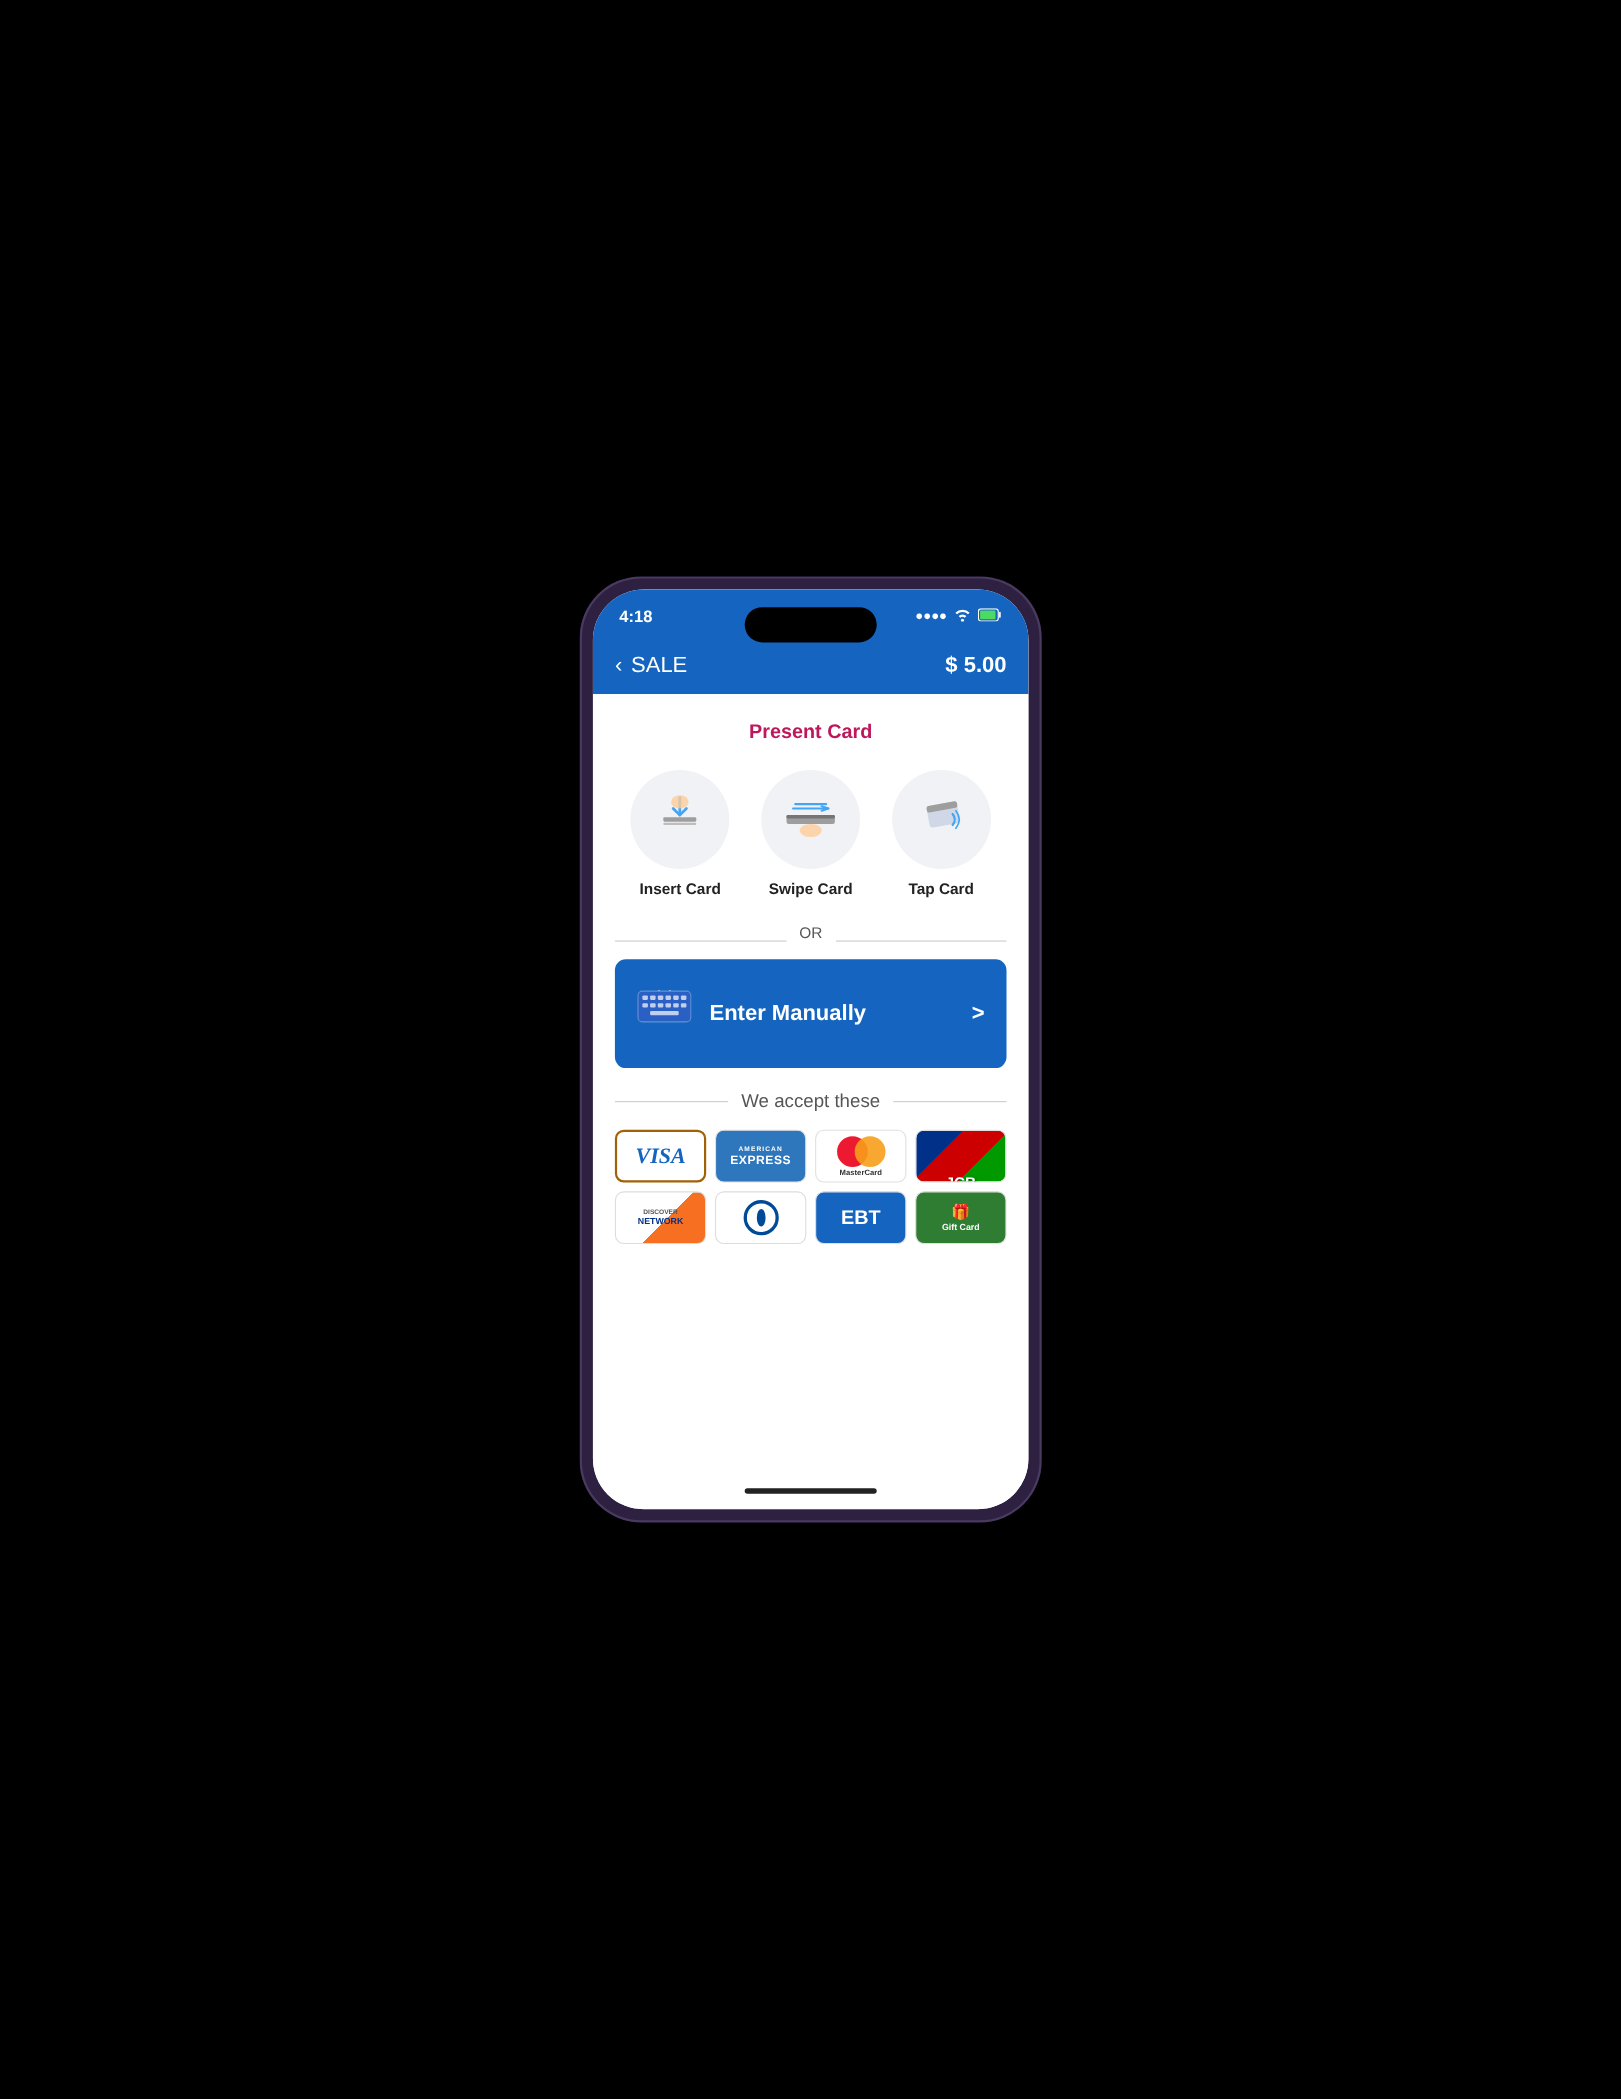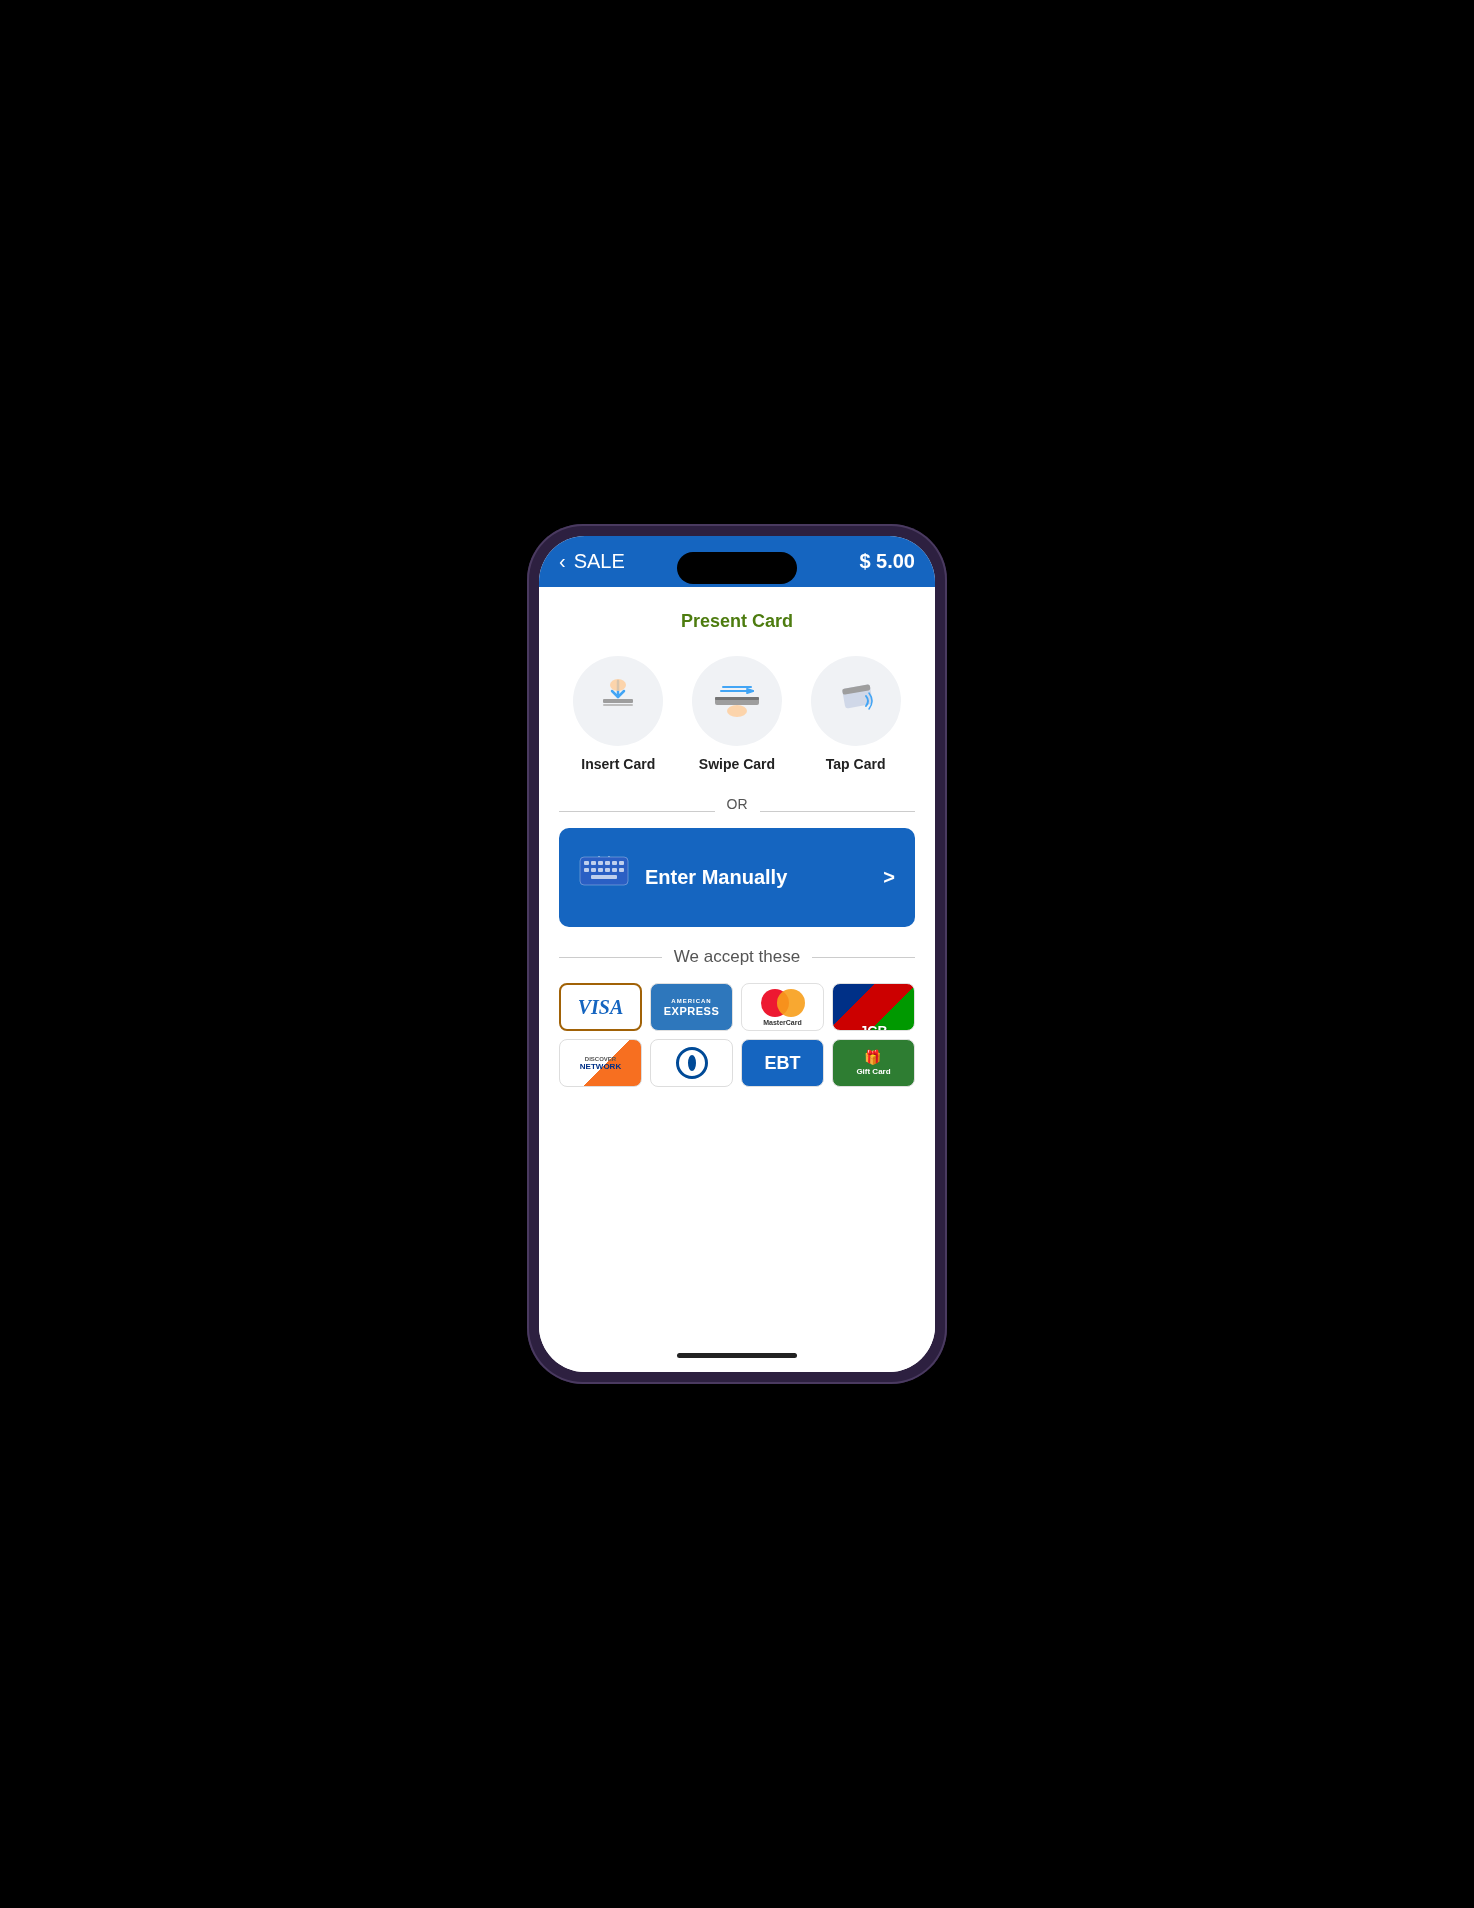--- a/index.html
+++ b/index.html
@@ -103,21 +103,21 @@
       flex: 1;
       background: #fff;
       overflow-y: auto;
       padding: 24px 20px;
     }
 
     .present-card-title {
       text-align: center;
       font-size: 18px;
       font-weight: 700;
-      color: #4d7c0f;
+      color: #be185d;
       margin-bottom: 24px;
     }
 
     .card-options {
       display: flex;
       justify-content: space-around;
       margin-bottom: 24px;
     }
 
     .card-option {
@@ -328,20 +328,38 @@
   </style>
 </head>
 <body>
 
 <div class="phone-wrapper">
   <div class="phone-frame"></div>
   <div class="phone-screen">
 
     <div class="dynamic-island"></div>
 
+    <div class="status-bar">
+      <span class="status-time">4:18</span>
+      <div class="status-icons">
+        <span>●●●●</span>
+        <span>
+          <svg width="16" height="12" viewBox="0 0 16 12" fill="white">
+            <path d="M8 9.5a1.5 1.5 0 1 1 0 3 1.5 1.5 0 0 1 0-3zm-3.5-2.5a5 5 0 0 1 7 0l-1.5 1.5a3 3 0 0 0-4 0L4.5 7zm-3-3a9 9 0 0 1 13 0l-1.5 1.5a7 7 0 0 0-10 0L1.5 4z"></path>
+          </svg>
+        </span>
+        <span>
+          <svg width="22" height="12" viewBox="0 0 22 12" fill="none">
+            <rect x="0.5" y="0.5" width="18" height="11" rx="2.5" stroke="white" stroke-width="1"></rect>
+            <rect x="2" y="2" width="14" height="8" rx="1" fill="#4CD964"></rect>
+            <path d="M20 4v4" stroke="white" stroke-width="1.5" stroke-linecap="round"></path>
+          </svg>
+        </span>
+      </div>
+    </div>
 
     <div class="header">
       <div class="header-back">
         <span>‹</span>
         <span>SALE</span>
       </div>
       <span class="header-amount">$ 5.00</span>
     </div>
 
     <div class="content">

